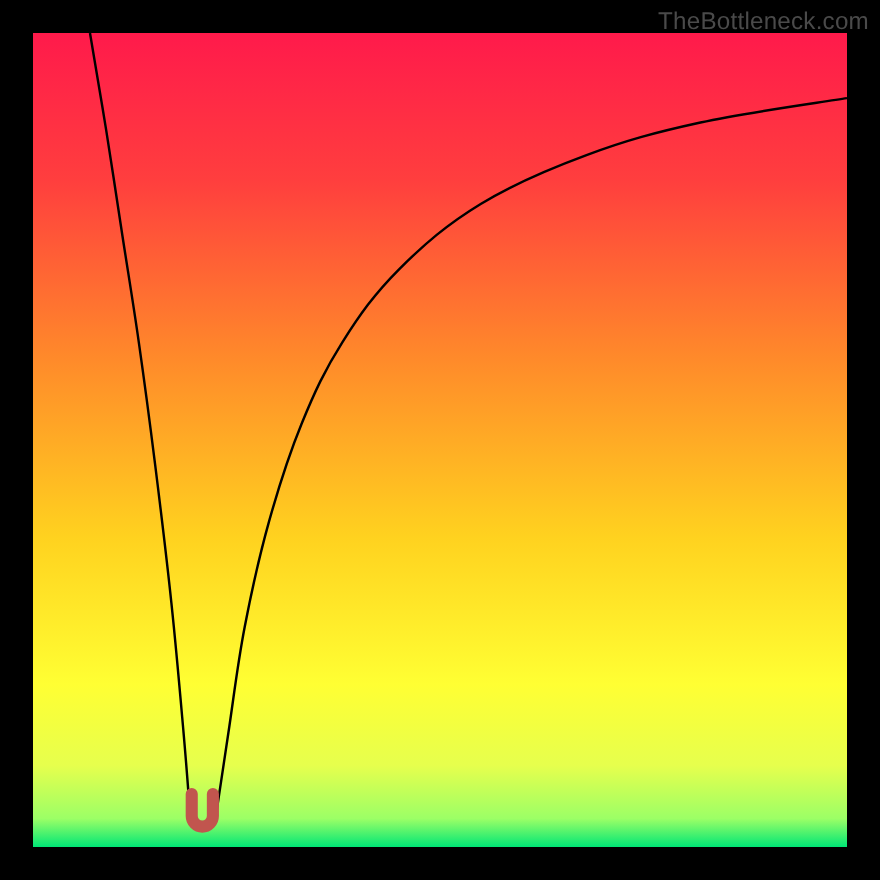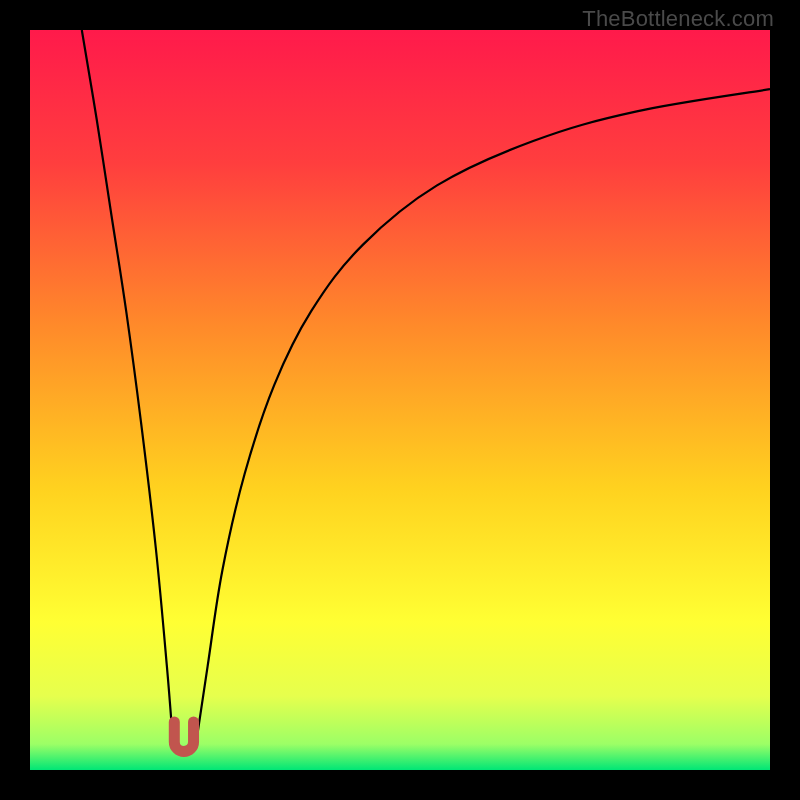--- a/index.html
+++ b/index.html
@@ -31,21 +31,21 @@
     position: absolute;
     left: 0; top: 0; width: 100%; height: 100%;
   }
   .curve-svg {
     position: absolute;
     left: 0; top: 0; width: 100%; height: 100%;
   }
   .watermark {
     position: absolute;
     top: 6px;
-    right: 26px;
+    right: 10px;
     color: #4a4a4a;
     font-size: 22px;
     font-weight: 500;
     letter-spacing: 0.2px;
   }
 </style>
 </head>
 <body>
 
 <div class="frame">

